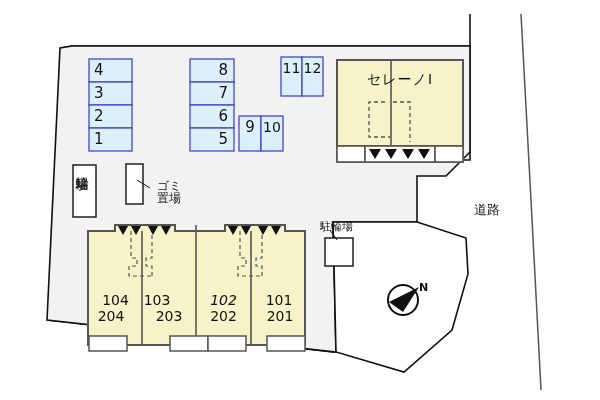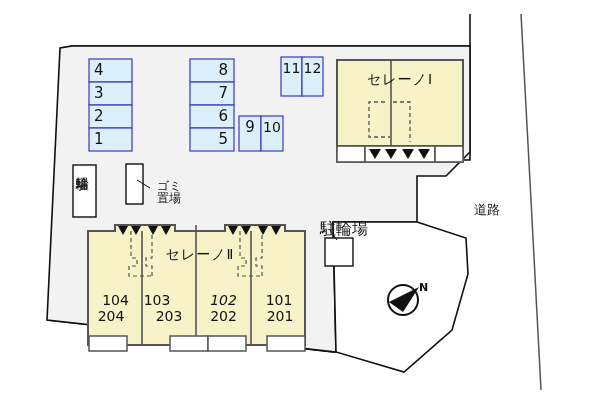--- a/index.html
+++ b/index.html
@@ -13,21 +13,21 @@
 
   
   .bldg-name{position:absolute;font-size:14px;color:#111;letter-spacing:1px;white-space:nowrap;}
 
   
   .unit{position:absolute;font-size:14px;color:#111;text-align:center;line-height:16px;white-space:nowrap;}
 
   
   .vlabel{position:absolute;writing-mode:vertical-rl;text-orientation:upright;
           font-size:13px;color:#111;line-height:1.05;letter-spacing:0px;}
-  .hlabel{position:absolute;font-size:16px;color:#111;white-space:nowrap;}
+  .hlabel{position:absolute;font-size:11px;color:#111;white-space:nowrap;}
   .glabel{position:absolute;font-size:12px;color:#111;line-height:12px;white-space:pre-line;margin-left:10px;}
   .road-label{position:absolute;font-size:13px;color:#111;white-space:nowrap;}
   .compass-n{position:absolute;font-size:11px;color:#111;font-weight:bold;}
 </style>
 </head>
 <body>
 
 <div id="stage">
 
   <svg width="600" height="400">
@@ -140,21 +140,20 @@
   <div class="stall-num" style="left:190px; top:109px; width:38px; text-align:right;">6</div>
   <div class="stall-num" style="left:190px; top:132px; width:38px; text-align:right;">5</div>
 
   <div class="stall-num" style="left:239px; top:120px; width:22px; text-align:center;">9</div>
   <div class="stall-num" style="left:260px; top:120px; width:24px; text-align:center; font-size:14px;">10</div>
 
   <div class="stall-num" style="left:281px; top:61px; width:21px; text-align:center; font-size:14px;">11</div>
   <div class="stall-num" style="left:302px; top:61px; width:21px; text-align:center; font-size:14px;">12</div>
 
   <div class="bldg-name" style="left:337px; top:71px; width:126px; text-align:center;">セレーノⅠ</div>
-  <div class="bldg-name" style="left:145px; top:246px; width:110px; text-align:center;">セレーノⅡ</div>
 
   <div class="unit" style="left:89px;  top:292px; width:53px;">104</div>
   <div class="unit" style="left:89px;  top:308px; width:44px;">204</div>
 
   <div class="unit" style="left:142px; top:292px; width:30px;">103</div>
   <div class="unit" style="left:142px; top:308px; width:54px;">203</div>
 
   <div class="unit" style="left:196px; top:292px; width:55px;font-style:italic;">102</div>
   <div class="unit" style="left:196px; top:308px; width:55px;">202</div>
 

